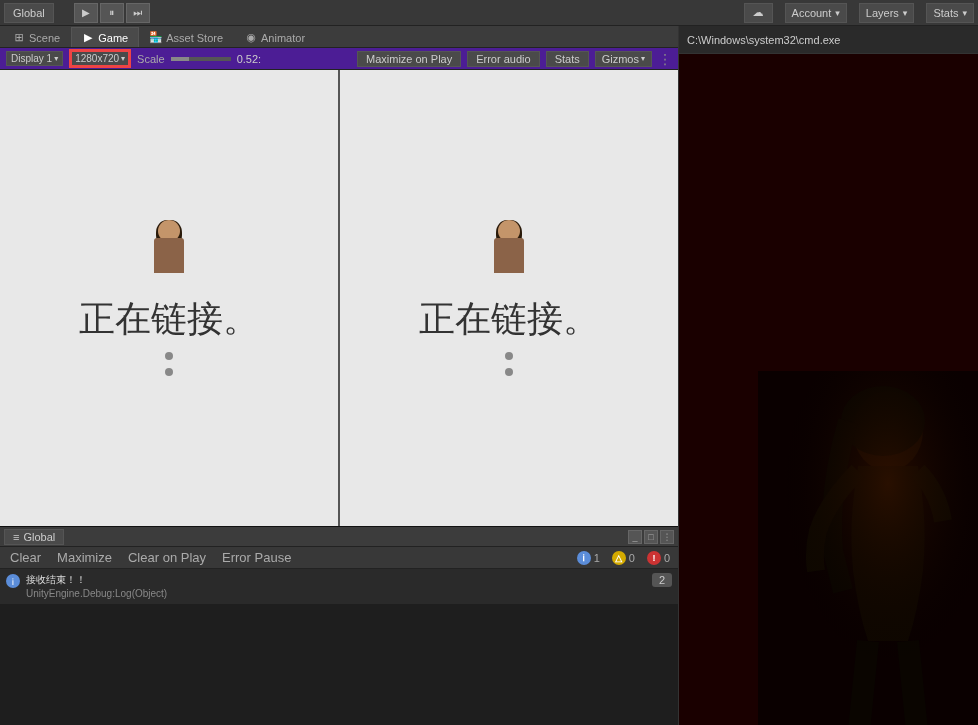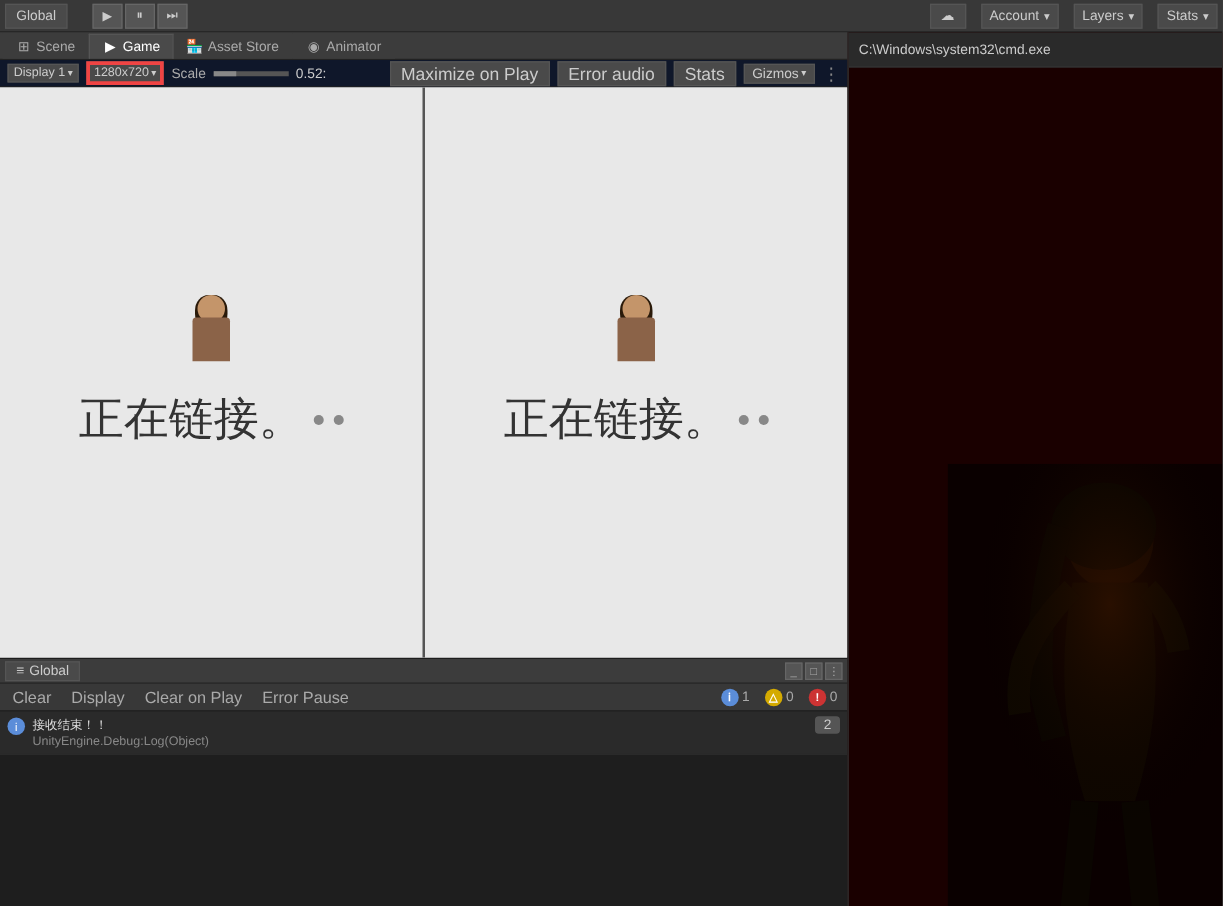--- a/index.html
+++ b/index.html
@@ -119,21 +119,21 @@
     
     #game-view {
       height: 478px;
       background: #2a2a2a;
       position: relative;
     }
 
     
     #game-controls {
       height: 22px;
-      background: #0f172a;
+      background: #4c1d95;
       display: flex;
       align-items: center;
       padding: 0 6px;
       gap: 6px;
       border-bottom: 1px solid #222;
       font-size: 11px;
     }
     .display-select {
       background: #4a4a4a;
       border: 1px solid #555;
@@ -169,21 +169,21 @@
       width: 30%;
       height: 100%;
       background: #888;
     }
     .scale-value { color: #ccc; font-size: 11px; }
     .game-btn {
       background: #4a4a4a;
       border: 1px solid #555;
       color: #ccc;
       padding: 1px 8px;
-      font-size: 14px;
+      font-size: 11px;
       cursor: pointer;
     }
     .controls-spacer { flex: 1; }
     .gizmos-btn {
       background: #4a4a4a;
       border: 1px solid #555;
       color: #ccc;
       padding: 1px 6px;
       font-size: 11px;
       cursor: pointer;
@@ -213,20 +213,21 @@
       border-left: 2px solid #555;
     }
     .connecting-text {
       font-size: 36px;
       color: #333;
       font-family: 'Microsoft YaHei', SimSun, Arial, sans-serif;
       font-weight: normal;
       display: flex;
       align-items: center;
       gap: 8px;
+      flex-direction: column;
     }
     .dot {
       width: 8px;
       height: 8px;
       border-radius: 50%;
       background: #888;
       display: inline-block;
     }
     
     .character-figure {
@@ -534,21 +535,21 @@
         <div class="console-header-spacer"></div>
         <div class="console-header-controls">
           <div class="mini-btn">_</div>
           <div class="mini-btn">□</div>
           <div class="mini-btn">⋮</div>
         </div>
       </div>
 
       <div id="console-toolbar">
         <button class="console-btn">Clear</button>
-        <button class="console-btn">Display</button>
+        <button class="console-btn">Maximize</button>
         <button class="console-btn">Clear on Play</button>
         <button class="console-btn">Error Pause</button>
         <div class="console-toolbar-spacer"></div>
         <div class="console-count">
           <div class="count-icon count-info">ℹ</div>
           <span>1</span>
         </div>
         <div class="console-count">
           <div class="count-icon count-warn">△</div>
           <span>0</span>

